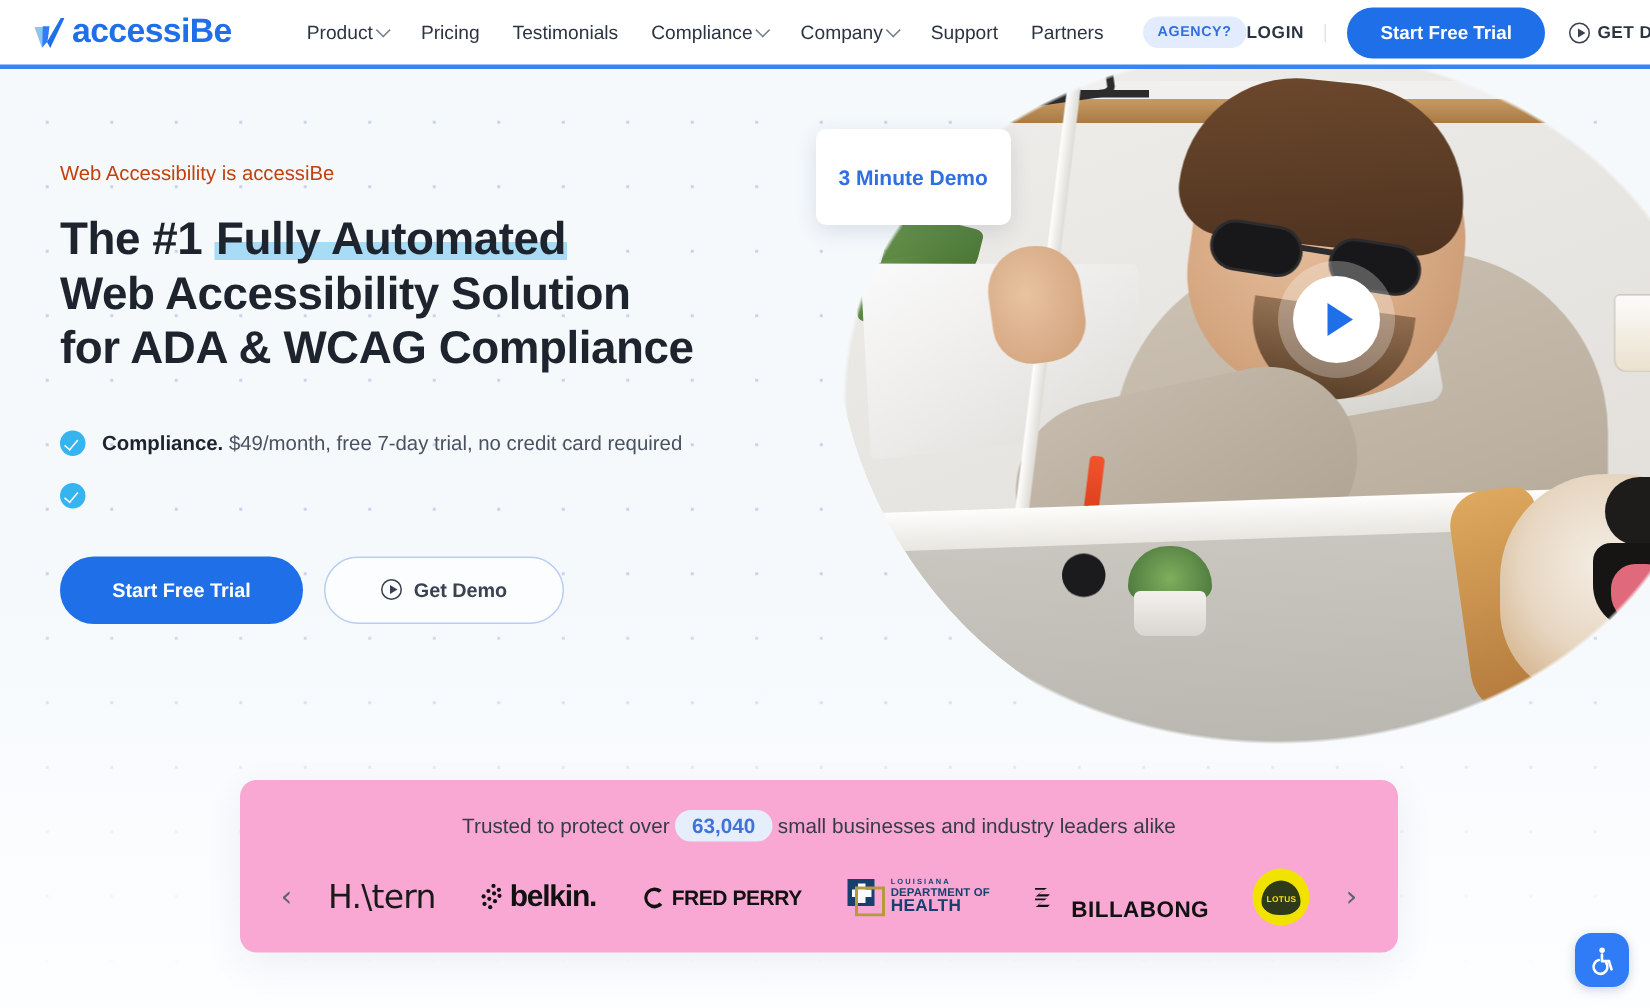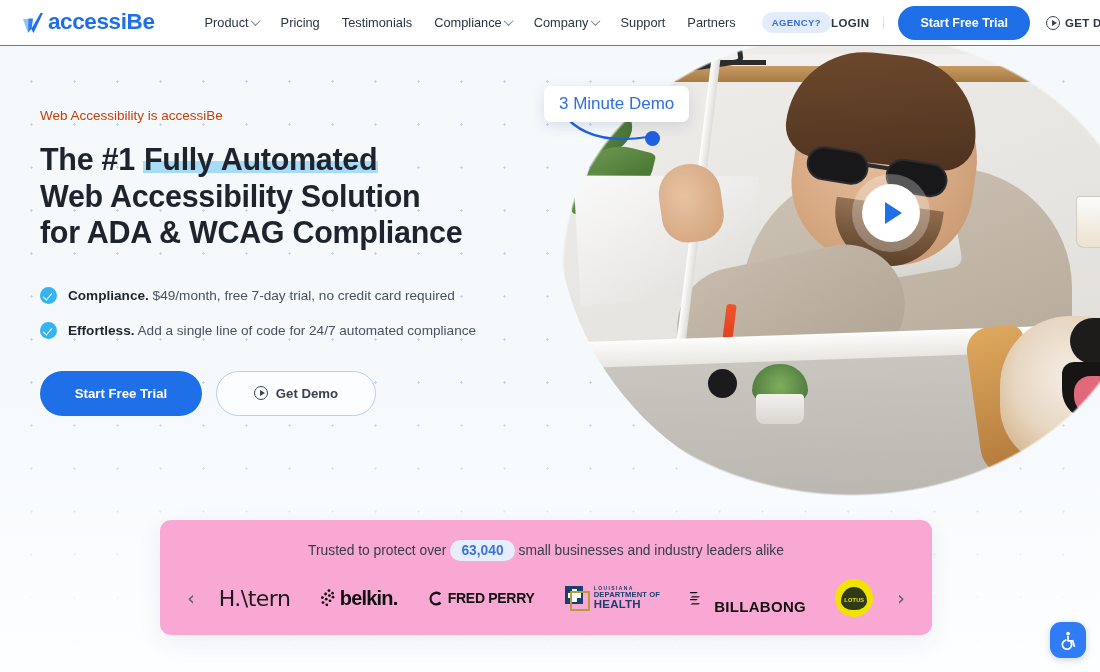--- a/index.html
+++ b/index.html
@@ -37,21 +37,21 @@
     background: linear-gradient(180deg, rgba(250,252,255,0) 55%, rgba(252,253,255,.75) 82%, #fdfeff 100%);
     pointer-events: none;
   }
 
   
   .nav {
     position: absolute;
     left: 0; top: 0;
     width: 1100px; height: 46px;
     background: #ffffff;
-    border-bottom: 1px solid #3b82f6;
+    border-bottom: 3px solid #3b82f6;
     display: flex;
     align-items: center;
     z-index: 40;
   }
   .logo {
     display: flex; align-items: center;
     margin-left: 22px;
     gap: 5px;
   }
   .logo-mark { width: 21px; height: 22px; display:block; }
@@ -369,23 +369,23 @@
     border-top: 11px solid transparent;
     border-bottom: 11px solid transparent;
   }
 
   
   .tooltip {
     position: absolute;
     left: 544px; top: 86px;
     background: #ffffff;
     border-radius: 7px;
-    padding: 8px 15px;
-    font-size: 17px;
-    font-weight: 400;
+    padding: 24px 15px;
+    font-size: 14px;
+    font-weight: 700;
     color: #2f6fe0;
     box-shadow: 0 4px 14px rgba(30,50,90,.13);
     z-index: 14;
     white-space: nowrap;
     cursor: pointer;
   }
   .connector { position:absolute; left:560px; top:110px; z-index:13; }
   .end-dot {
     position:absolute; left:645px; top:131px;
     width:15px; height:15px; border-radius:50%;
@@ -667,21 +667,20 @@
       <span>for ADA &amp; WCAG Compliance</span>
     </h1>
 
     <div class="bullets">
       <div class="bullet">
         <span class="check"></span>
         <span><b>Compliance.</b><span> $49/month, free 7-day trial, no credit card required</span></span>
       </div>
       <div class="bullet">
         <span class="check"></span>
-        <span><b>Effortless.</b><span> Add a single line of code for 24/7 automated compliance</span></span>
       </div>
     </div>
 
     <div class="cta-row">
       <button class="btn-trial">Start Free Trial</button>
       <button class="btn-demo">
         <span class="play-ring"></span>
         <span>Get Demo</span>
       </button>
     </div>

